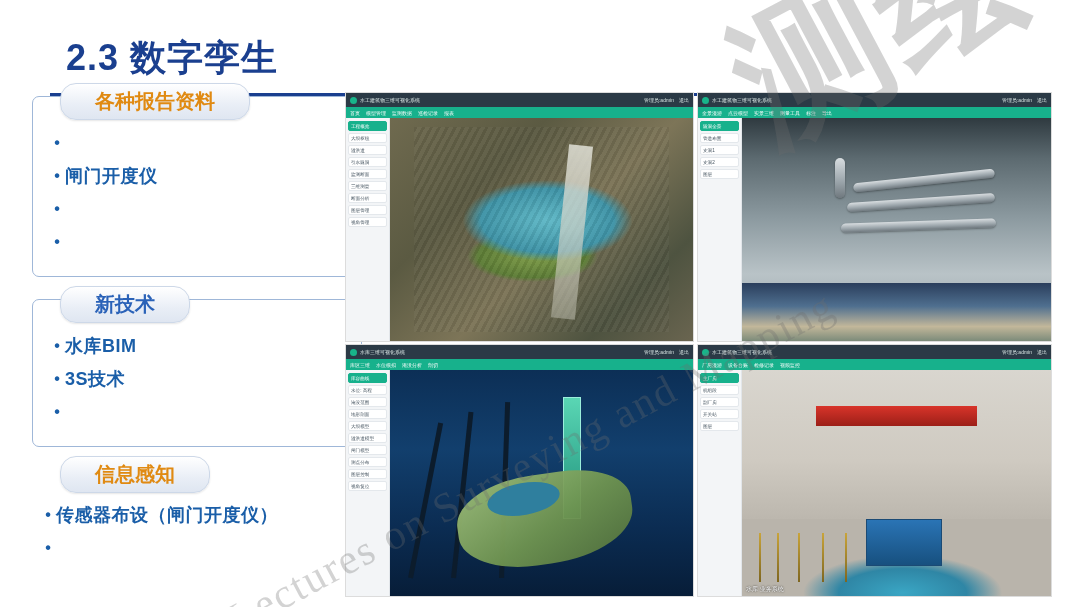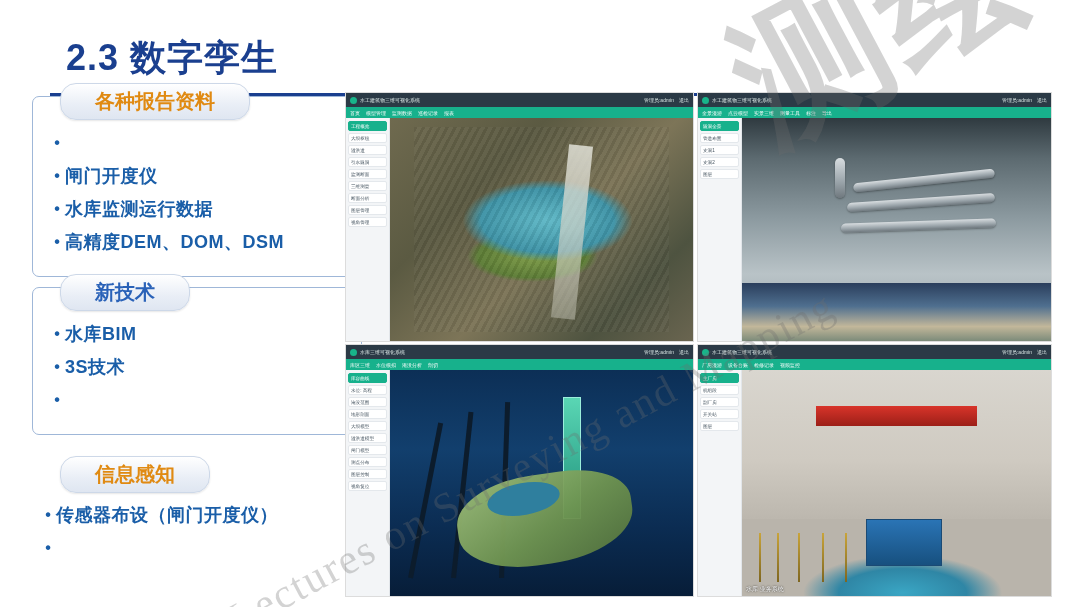--- a/index.html
+++ b/index.html
@@ -228,47 +228,45 @@
     <div class="card-box">
       <div class="bullet-row">
         <span class="bullet-dot">•</span>
       </div>
       <div class="bullet-row">
         <span class="bullet-dot">•</span>
         <span class="bullet-text">闸门开度仪</span>
       </div>
       <div class="bullet-row">
         <span class="bullet-dot">•</span>
-        <span class="bullet-text">水库监测运行数据</span>
-      </div>
-      <div class="bullet-row">
-        <span class="bullet-dot">•</span>
-        <span class="bullet-text">高精度DEM、DOM、DSM</span>
-      </div>
-    </div>
-  </div>
-
-  <div class="card" id="card2" style="margin-top:10px;">
+      </div>
+      <div class="bullet-row">
+        <span class="bullet-dot">•</span>
+      </div>
+    </div>
+  </div>
+
+  <div class="card" id="card2" style="margin-top:22px;">
     <div class="card-head blue">新技术</div>
     <div class="card-box">
       <div class="bullet-row">
         <span class="bullet-dot">•</span>
         <span class="bullet-text">水库BIM</span>
       </div>
       <div class="bullet-row">
         <span class="bullet-dot">•</span>
         <span class="bullet-text">3S技术</span>
       </div>
       <div class="bullet-row">
         <span class="bullet-dot">•</span>
       </div>
     </div>
   </div>
 
-  <div class="card" id="card3" style="margin-top:34px;">
+  <div class="card" id="card3" style="margin-top:22px;">
     <div class="card-head">信息感知</div>
     <div class="card-box">
       <div class="bullet-row">
         <span class="bullet-dot">•</span>
         <span class="bullet-text">传感器布设（闸门开度仪）</span>
       </div>
       <div class="bullet-row">
         <span class="bullet-dot">•</span>
       </div>
     </div>

